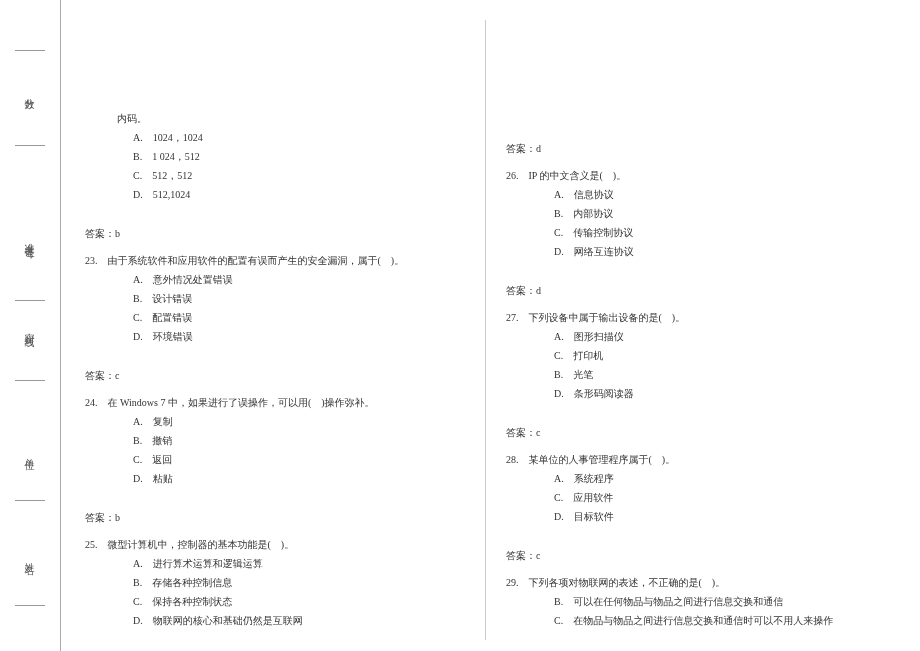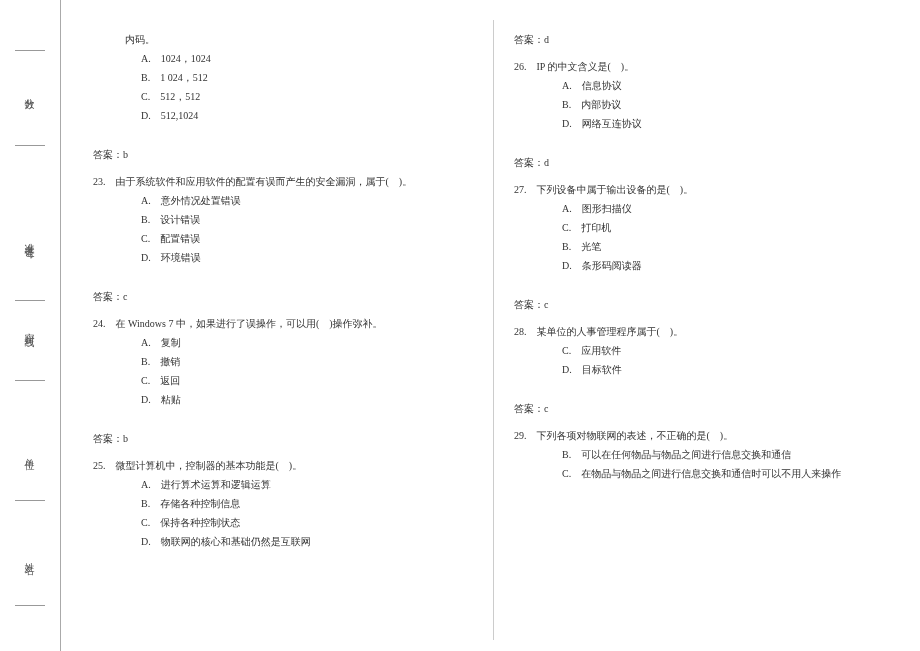--- a/index.html
+++ b/index.html
@@ -39,25 +39,26 @@
   }
   .margin-rule {
     position: absolute;
     left: 15px;
     width: 30px;
     height: 1px;
     background: #999;
   }
   .content {
     position: absolute;
-    left: 73px;
+    left: 65px;
     top: 20px;
     width: 845px;
     height: 620px;
     display: flex;
+    align-items: flex-end;
   }
   .col {
     width: 420px;
     padding: 10px 20px;
     font-size: 10px;
     line-height: 1.9;
     color: #333;
   }
   .col-divider {
     width: 1px;
@@ -119,31 +120,33 @@
   </div>
 
   <div class="col-divider"></div>
 
   <div class="col">
     <div class="ans" style="margin-top:0;">答案：d</div>
 
     <div class="stem">26.　IP 的中文含义是(　)。</div>
     <div class="opt">A.　<span>信息协议</span></div>
     <div class="opt">B.　<span>内部协议</span></div>
+    <div class="opt">C.　<span>传输控制协议</span></div>
     <div class="opt">D.　<span>网络互连协议</span></div>
     <div class="ans">答案：d</div>
 
     <div class="stem">27.　下列设备中属于输出设备的是(　)。</div>
     <div class="opt">A.　<span>图形扫描仪</span></div>
     <div class="opt">C.　<span>打印机</span></div>
     <div class="opt">B.　<span>光笔</span></div>
     <div class="opt">D.　<span>条形码阅读器</span></div>
     <div class="ans">答案：c</div>
 
     <div class="stem">28.　某单位的人事管理程序属于(　)。</div>
+    <div class="opt">A.　<span>系统程序</span></div>
     <div class="opt">C.　<span>应用软件</span></div>
     <div class="opt">D.　<span>目标软件</span></div>
     <div class="ans">答案：c</div>
 
     <div class="stem">29.　下列各项对物联网的表述，不正确的是(　)。</div>
     <div class="opt">B.　<span>可以在任何物品与物品之间进行信息交换和通信</span></div>
     <div class="opt">C.　<span>在物品与物品之间进行信息交换和通信时可以不用人来操作</span></div>
   </div>
 </div>
 

